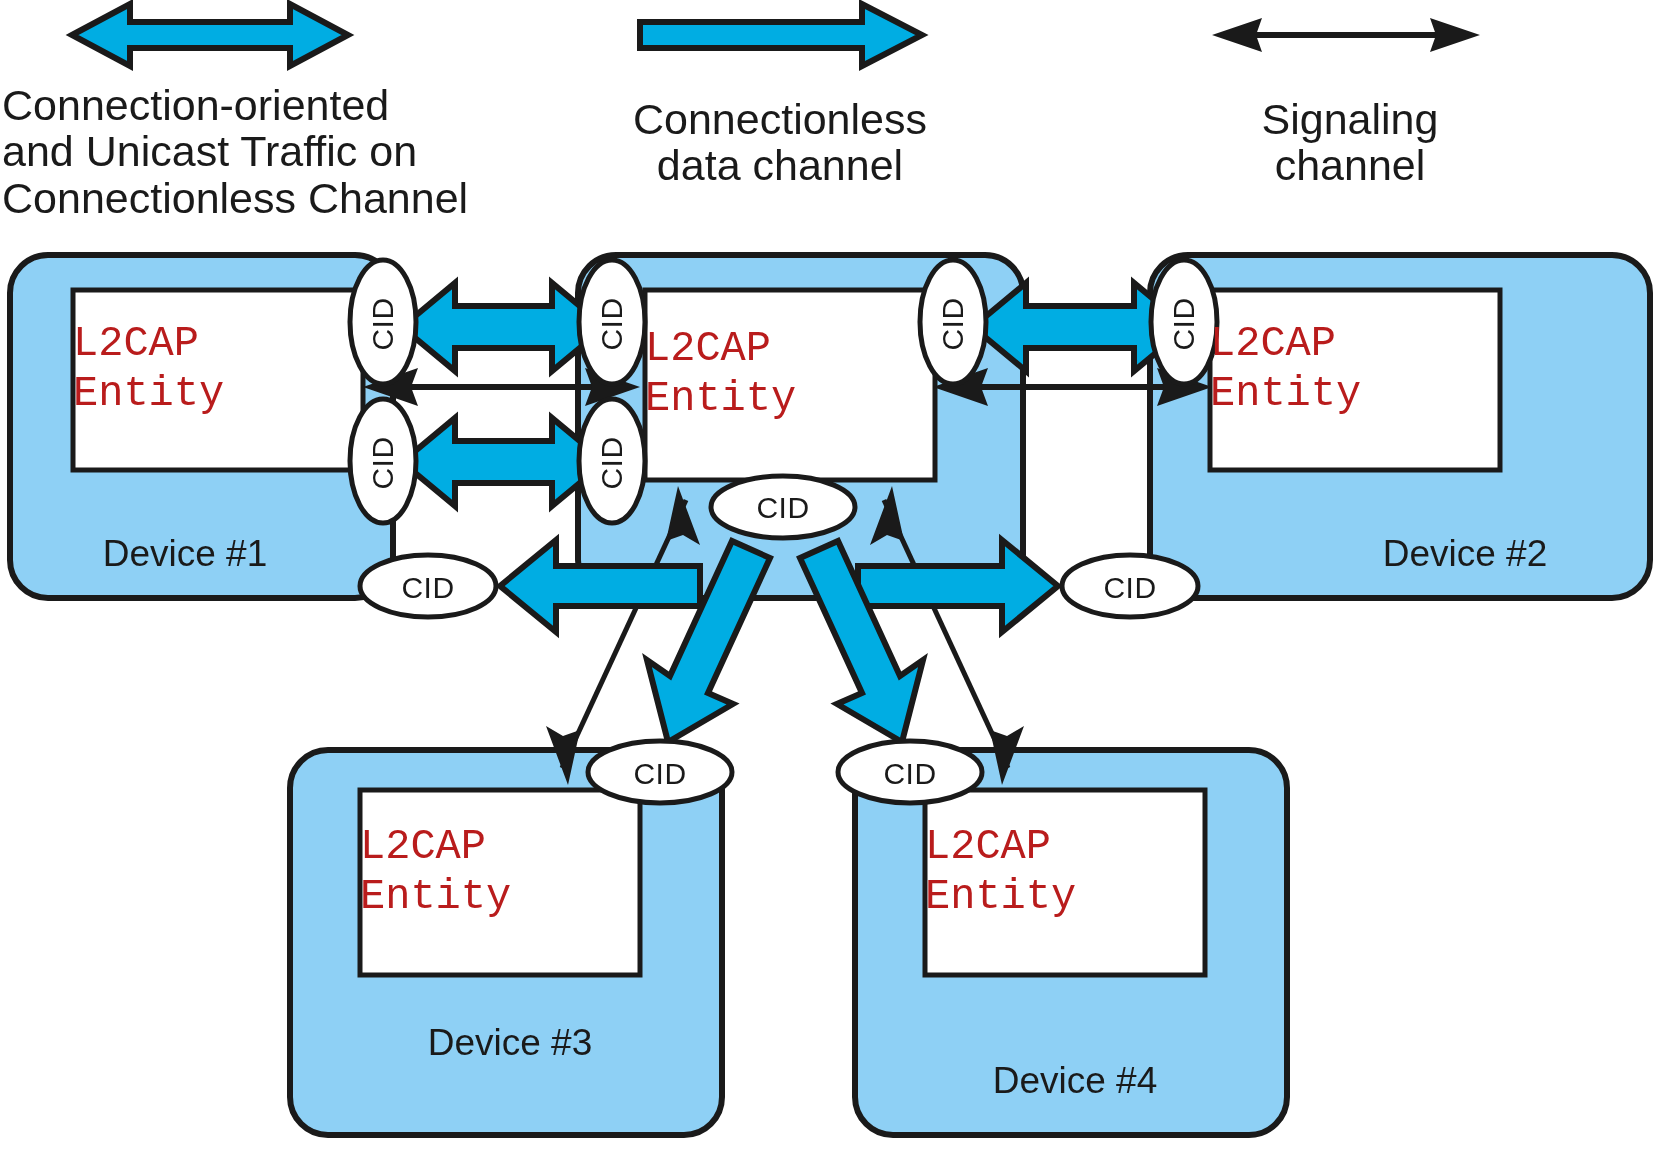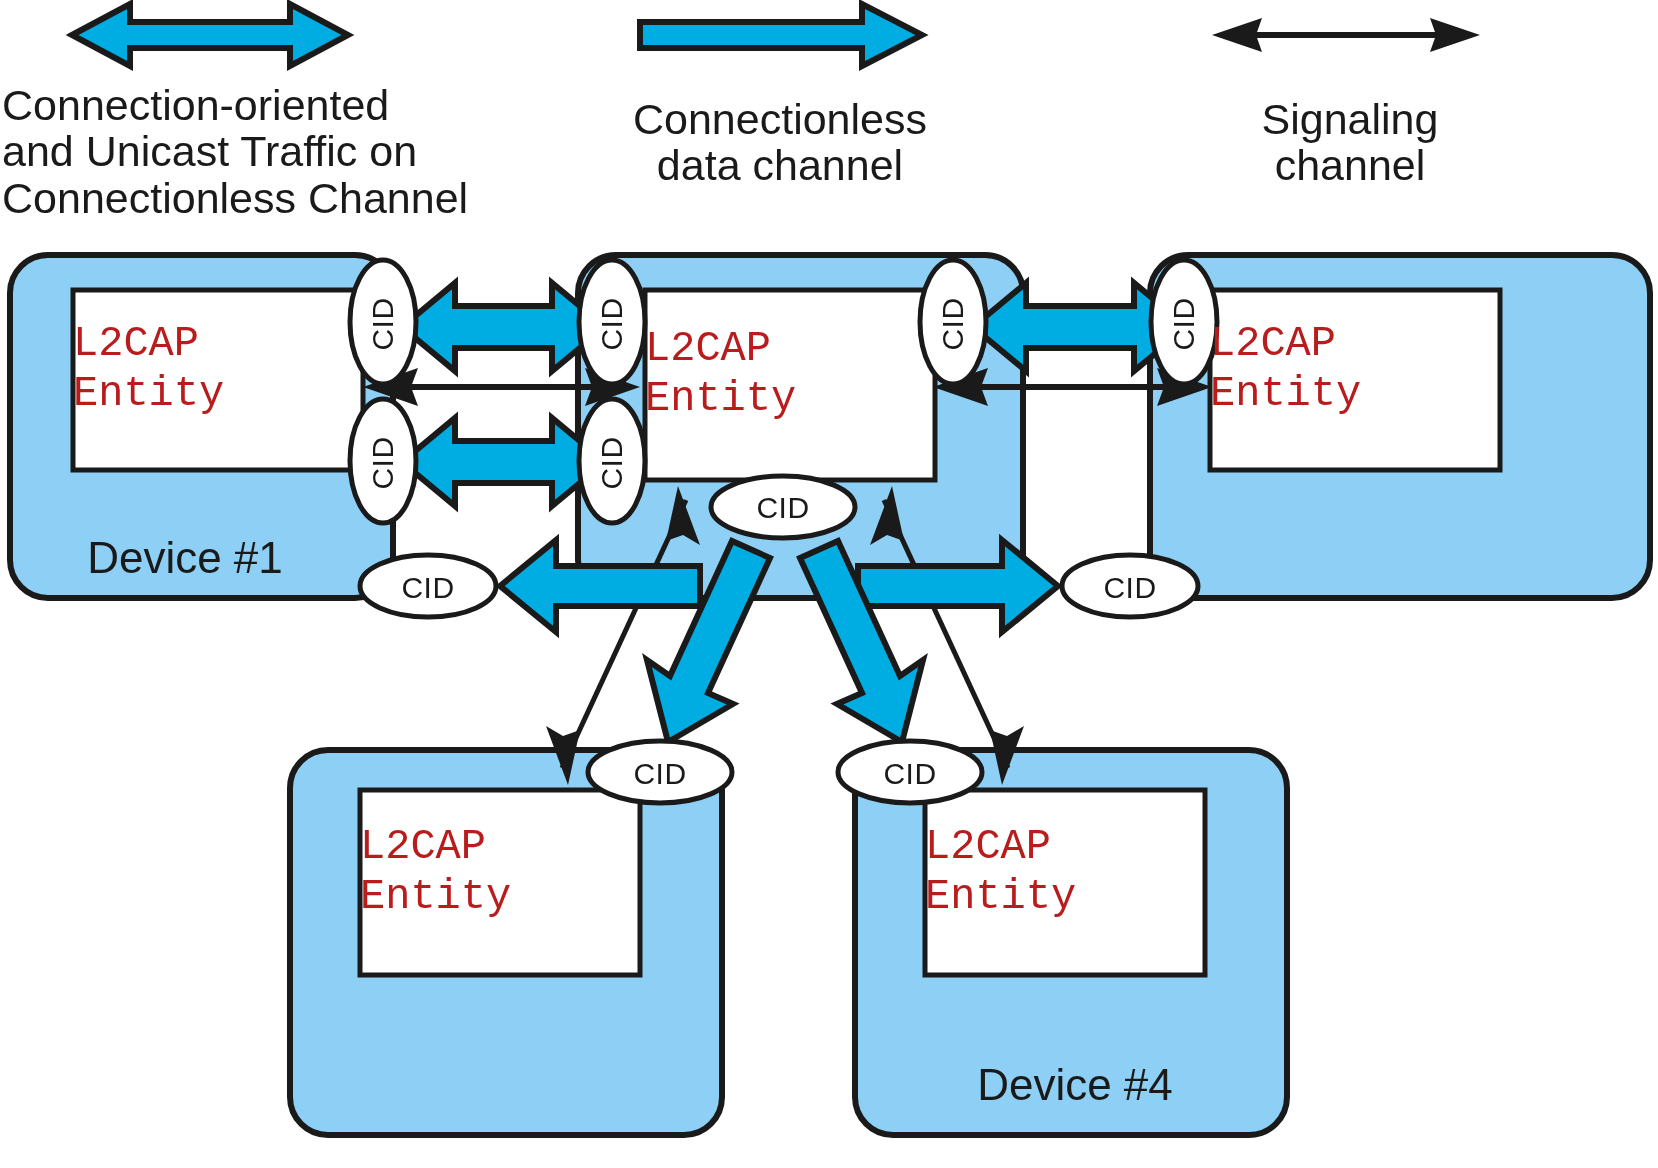--- a/index.html
+++ b/index.html
@@ -18,21 +18,21 @@
     line-height:1.08;
     color:#1a1a1a;
     white-space:pre-line;
   }
   #legend-conn-label{left:2px;top:82px;text-align:left;}
   #legend-cl-label{left:600px;top:96px;width:360px;text-align:center;}
   #legend-sig-label{left:1185px;top:96px;width:330px;text-align:center;}
 
   .device-name{
     position:absolute;
-    font-size:44px;
+    font-size:37px;
     color:#1a1a1a;
     text-align:center;
   }
   .entity-label{
     position:absolute;
     font-size:42px;
     line-height:1.18;
     color:#b91c1c;
     text-align:left;
     white-space:pre-line;
@@ -167,20 +167,22 @@
 <div class="entity-label" style="left:645px;top:325px;width:290px;">L2CAP
 Entity</div>
 <div class="entity-label" style="left:1210px;top:320px;width:290px;">L2CAP
 Entity</div>
 <div class="entity-label" style="left:360px;top:823px;width:280px;">L2CAP
 Entity</div>
 <div class="entity-label" style="left:925px;top:823px;width:280px;">L2CAP
 Entity</div>
 
 <div class="device-name" style="left:20px;top:533px;width:330px;">Device #1</div>
+<div class="device-name" style="left:1300px;top:533px;width:330px;">Device #2</div>
+<div class="device-name" style="left:325px;top:1022px;width:370px;">Device #3</div>
 <div class="device-name" style="left:890px;top:1022px;width:370px;margin-top:38px;">Device #4</div>
 
 <div class="cid-v" style="left:343px;top:307px;width:80px;transform:rotate(-90deg);">CID</div>
 <div class="cid-v" style="left:343px;top:446px;width:80px;transform:rotate(-90deg);">CID</div>
 <div class="cid-v" style="left:572px;top:307px;width:80px;transform:rotate(-90deg);">CID</div>
 <div class="cid-v" style="left:572px;top:446px;width:80px;transform:rotate(-90deg);">CID</div>
 <div class="cid-v" style="left:913px;top:307px;width:80px;transform:rotate(-90deg);">CID</div>
 <div class="cid-v" style="left:1144px;top:307px;width:80px;transform:rotate(-90deg);">CID</div>
 
 <div class="cid-h" style="left:378px;top:571px;width:100px;">CID</div>

